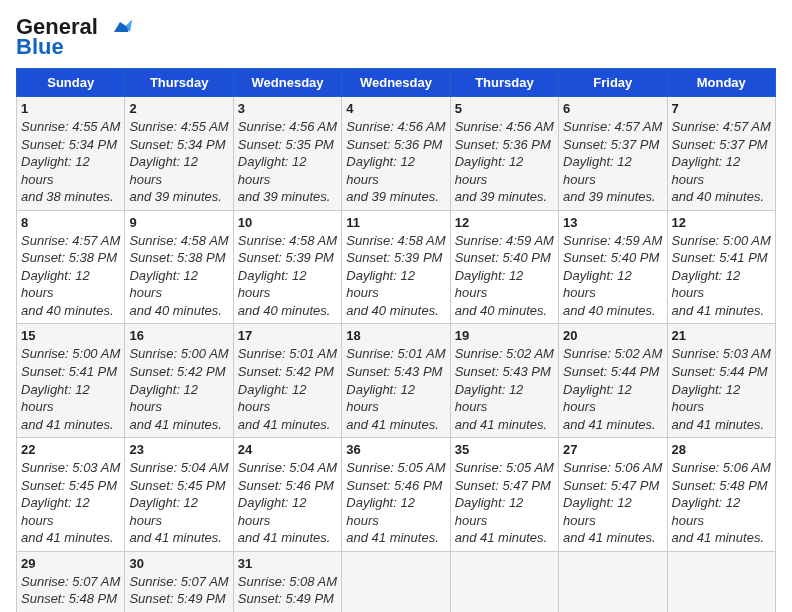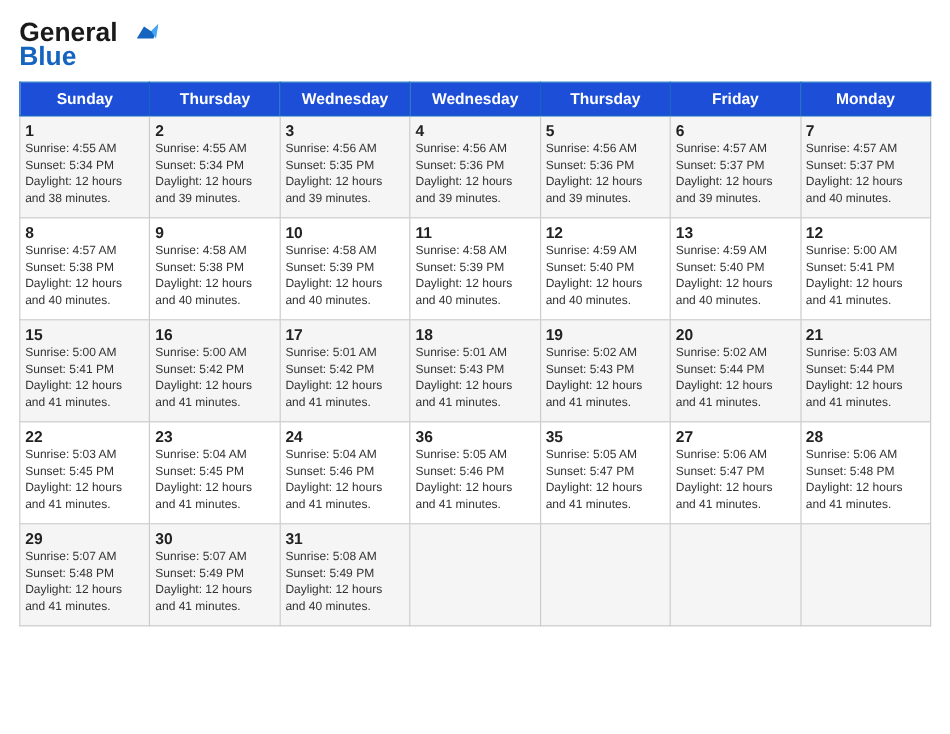--- a/index.html
+++ b/index.html
@@ -61,23 +61,24 @@
     tbody tr:nth-child(even) td {
       background-color: #fff;
     }
     .day-num {
       font-size: 13px;
       font-weight: bold;
       display: block;
       margin-bottom: 2px;
     }
     .cell-content {
-      font-size: 10px;
+      font-size: 13px;
       line-height: 1.35;
       color: #333;
+      font-style: italic;
     }
     .empty-cell {
       background-color: #f5f5f5;
     }
   </style>
 </head>
 <body>
 
 <div class="header-area">
   <div class="logo">

